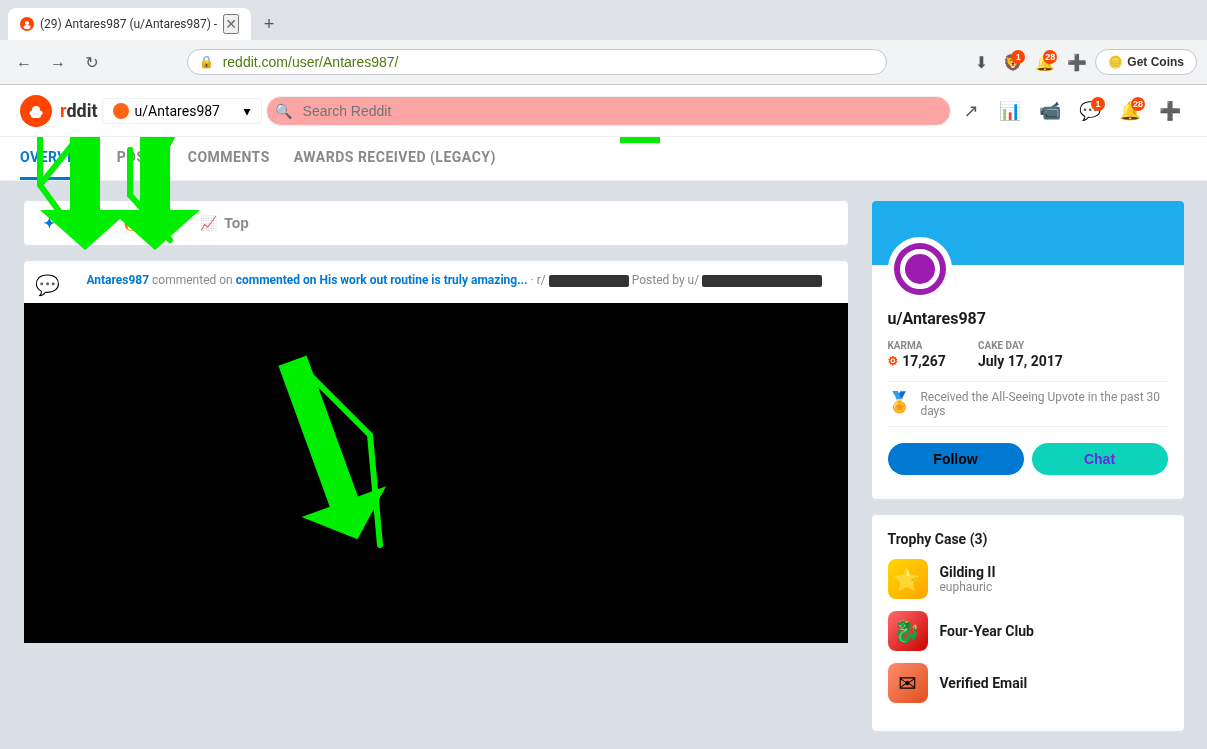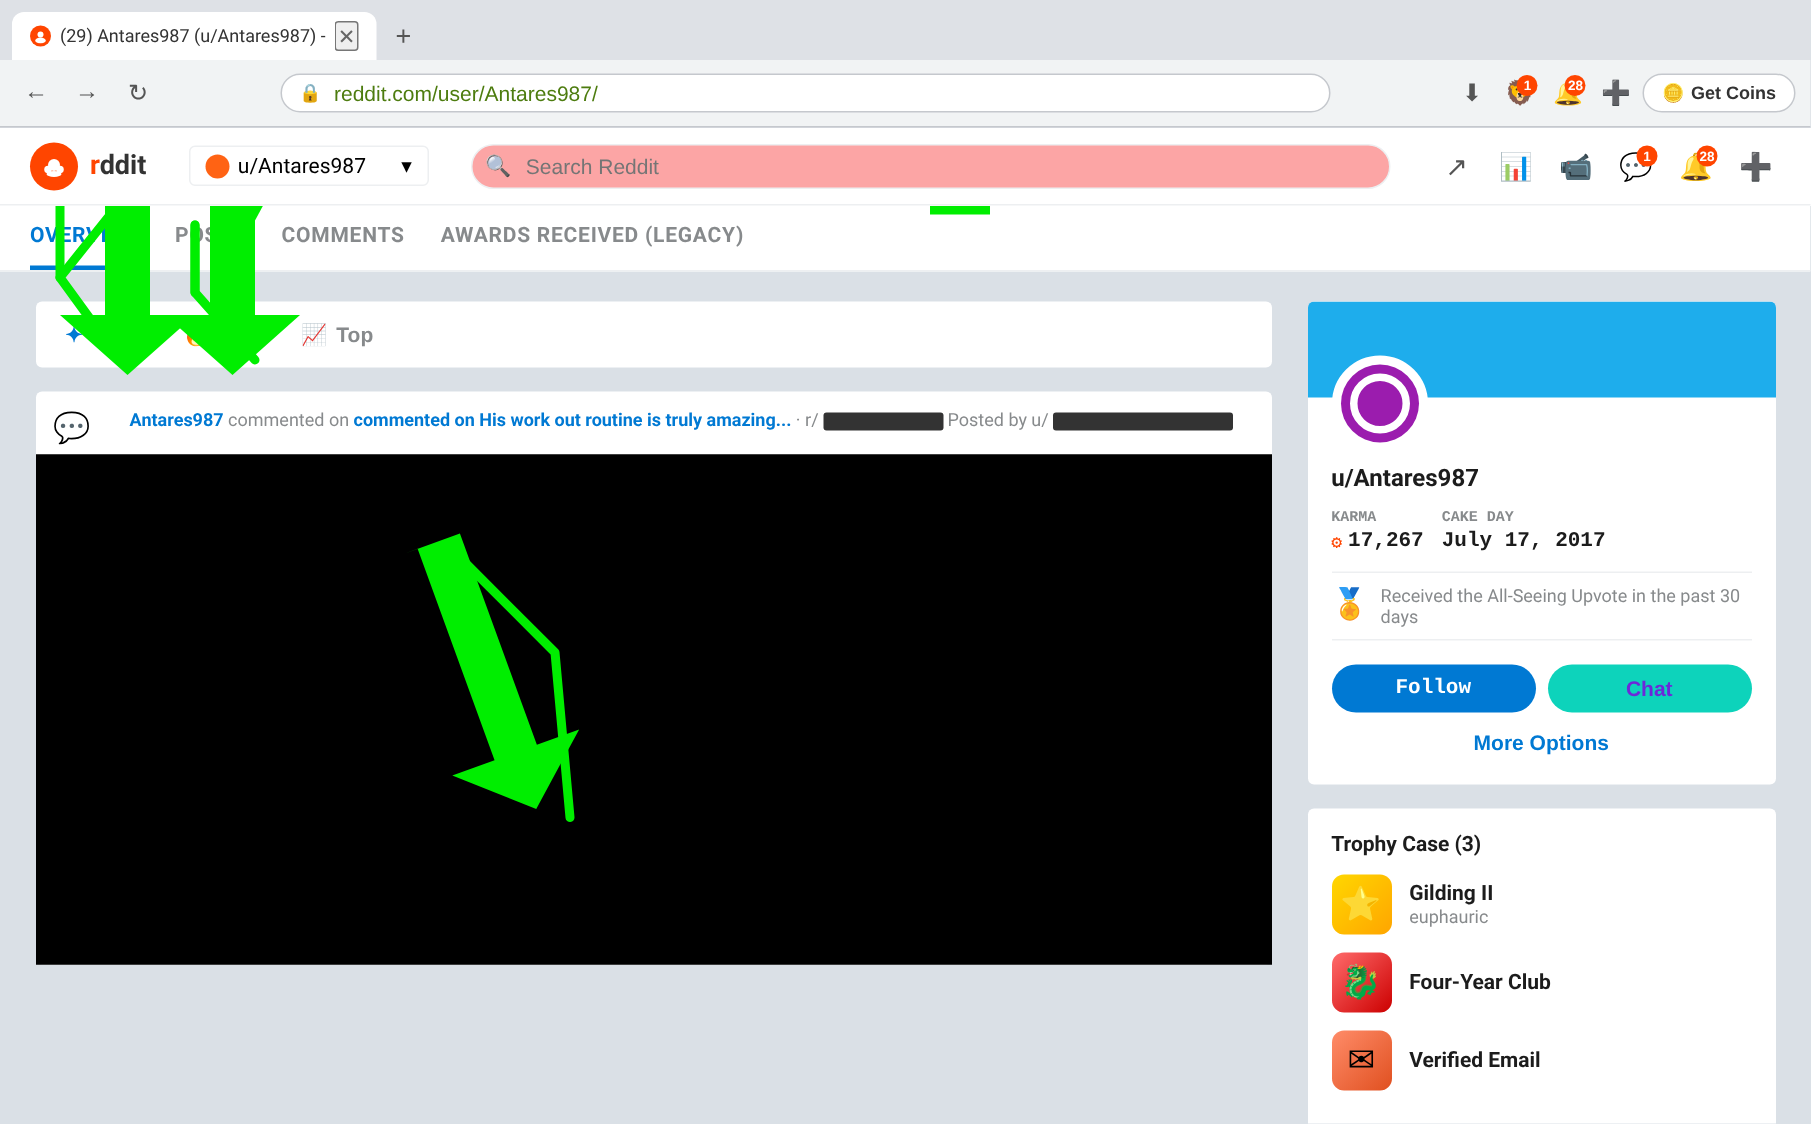--- a/index.html
+++ b/index.html
@@ -21,21 +21,21 @@
     .address-bar-url { flex: 1; font-size: 14px; color: #4d7c0f; border: none; outline: none; background: transparent; }
     .nav-right-icons { display: flex; align-items: center; gap: 4px; }
     .nav-icon-btn { background: none; border: none; cursor: pointer; font-size: 16px; width: 28px; height: 28px; display: flex; align-items: center; justify-content: center; border-radius: 50%; color: #555; position: relative; }
     .badge { position: absolute; top: 2px; right: 2px; background: #ff4500; color: white; border-radius: 50%; font-size: 9px; width: 14px; height: 14px; display: flex; align-items: center; justify-content: center; font-weight: bold; }
     .get-coins-btn { background: #fff; border: 1px solid #c5c8cd; border-radius: 20px; padding: 5px 12px; font-size: 12px; cursor: pointer; display: flex; align-items: center; gap: 4px; color: #333; font-weight: 600; }
 
     
     .reddit-app { background: #dae0e6; min-height: calc(749px - 84px); position: relative; }
 
     
-    .reddit-header { background: #fff; border-bottom: 1px solid #edeff1; display: flex; align-items: center; padding: 0 20px; height: 52px; gap: 28px; position: sticky; top: 0; z-index: 50; }
+    .reddit-header { background: #fff; border-bottom: 1px solid #edeff1; display: flex; align-items: center; padding: 0 20px; height: 52px; gap: 4px; position: sticky; top: 0; z-index: 50; }
     .reddit-logo { display: flex; align-items: center; gap: 8px; }
     .reddit-logo-icon { width: 32px; height: 32px; background: #ff4500; border-radius: 50%; display: flex; align-items: center; justify-content: center; }
     .reddit-logo-text { font-size: 18px; font-weight: 700; color: #333; }
     .reddit-user-selector { display: flex; align-items: center; gap: 6px; border: 1px solid #edeff1; border-radius: 4px; padding: 4px 10px; cursor: pointer; min-width: 160px; }
     .reddit-search { flex: 1; max-width: 690px; position: relative; }
     .reddit-search-input { width: 100%; border: 1px solid #edeff1; border-radius: 20px; padding: 6px 16px 6px 36px; font-size: 14px; outline: none; background: #fca5a5; color: #333; }
     .reddit-search-icon { position: absolute; left: 10px; top: 50%; transform: translateY(-50%); color: #878a8c; }
     .header-right { display: flex; align-items: center; gap: 8px; margin-left: auto; }
     .header-icon-btn { background: none; border: none; cursor: pointer; font-size: 18px; color: #555; width: 32px; height: 32px; display: flex; align-items: center; justify-content: center; border-radius: 50%; position: relative; }
 
@@ -66,29 +66,29 @@
     
     .sidebar { width: 312px; flex-shrink: 0; }
     .profile-card { background: #fff; border-radius: 4px; overflow: hidden; margin-bottom: 16px; }
     .profile-card-banner { background: #1EADEC; height: 64px; }
     .profile-card-body { padding: 0 16px 16px; }
     .profile-avatar-wrap { margin-top: -28px; margin-bottom: 8px; }
     .profile-avatar { width: 64px; height: 64px; border-radius: 50%; background: #fff; border: 4px solid #fff; display: flex; align-items: center; justify-content: center; overflow: hidden; }
     .profile-avatar-inner { width: 52px; height: 52px; border-radius: 50%; background: #9B1CAE; display: flex; align-items: center; justify-content: center; }
     .profile-avatar-ring { width: 40px; height: 40px; border-radius: 50%; border: 5px solid #fff; background: transparent; }
     .profile-username { font-size: 16px; font-weight: 700; color: #1c1c1c; margin-bottom: 12px; }
-    .profile-stats { display: flex; gap: 12px; margin-bottom: 12px; font-family: Liberation Mono, monospace; }
+    .profile-stats { display: flex; gap: 32px; margin-bottom: 12px; }
     .stat-item { }
     .stat-label { font-size: 10px; color: #878a8c; font-weight: 700; text-transform: uppercase; margin-bottom: 2px; }
     .stat-value { font-size: 14px; font-weight: 700; color: #1c1c1c; display: flex; align-items: center; gap: 4px; }
     .karma-icon { color: #ff4500; font-size: 12px; }
     .award-notice { display: flex; align-items: flex-start; gap: 8px; font-size: 12px; color: #878a8c; margin-bottom: 16px; padding: 8px 0; border-top: 1px solid #edeff1; border-bottom: 1px solid #edeff1; }
     .award-icon { font-size: 20px; }
     .profile-actions { display: flex; gap: 8px; margin-bottom: 8px; }
-    .btn-follow { flex: 1; background: #0079d3; color: #ffffff; border: none; border-radius: 20px; padding: 8px; font-size: 14px; font-weight: 700; cursor: pointer; font-family: Liberation Mono, monospace; }
+    .btn-follow { flex: 1; background: #0079d3; color: #000000; border: none; border-radius: 20px; padding: 8px; font-size: 14px; font-weight: 700; cursor: pointer; }
     .btn-chat { flex: 1; background: #0dd3bb; color: #6d28d9; border: none; border-radius: 20px; padding: 8px; font-size: 14px; font-weight: 700; cursor: pointer; }
     .btn-more-options { width: 100%; background: none; border: none; color: #0079d3; font-size: 14px; font-weight: 700; cursor: pointer; padding: 4px; }
 
     
     .trophy-section { background: #fff; border-radius: 4px; padding: 16px; }
     .trophy-title { font-size: 14px; font-weight: 700; color: #1c1c1c; margin-bottom: 12px; }
     .trophy-item { display: flex; align-items: center; gap: 12px; margin-bottom: 12px; }
     .trophy-icon { width: 40px; height: 40px; border-radius: 8px; display: flex; align-items: center; justify-content: center; font-size: 22px; flex-shrink: 0; }
     .trophy-icon.gold { background: linear-gradient(135deg, #ffd700, #ffa500); }
     .trophy-icon.red { background: linear-gradient(135deg, #ff6b6b, #cc0000); }
@@ -261,21 +261,20 @@
               </div>
             </div>
             <div class="award-notice">
               <span class="award-icon">🏅</span>
               <span>Received the All-Seeing Upvote in the past 30 days</span>
             </div>
             <div class="profile-actions">
               <button class="btn-follow">Follow</button>
               <button class="btn-chat">Chat</button>
             </div>
-            <button class="btn-more-options">More Options</button>
           </div>
         </div>
 
         <div class="trophy-section">
           <div class="trophy-title">Trophy Case (3)</div>
 
           <div class="trophy-item">
             <div class="trophy-icon gold">⭐</div>
             <div class="trophy-info">
               <div class="trophy-name">Gilding II</div>

